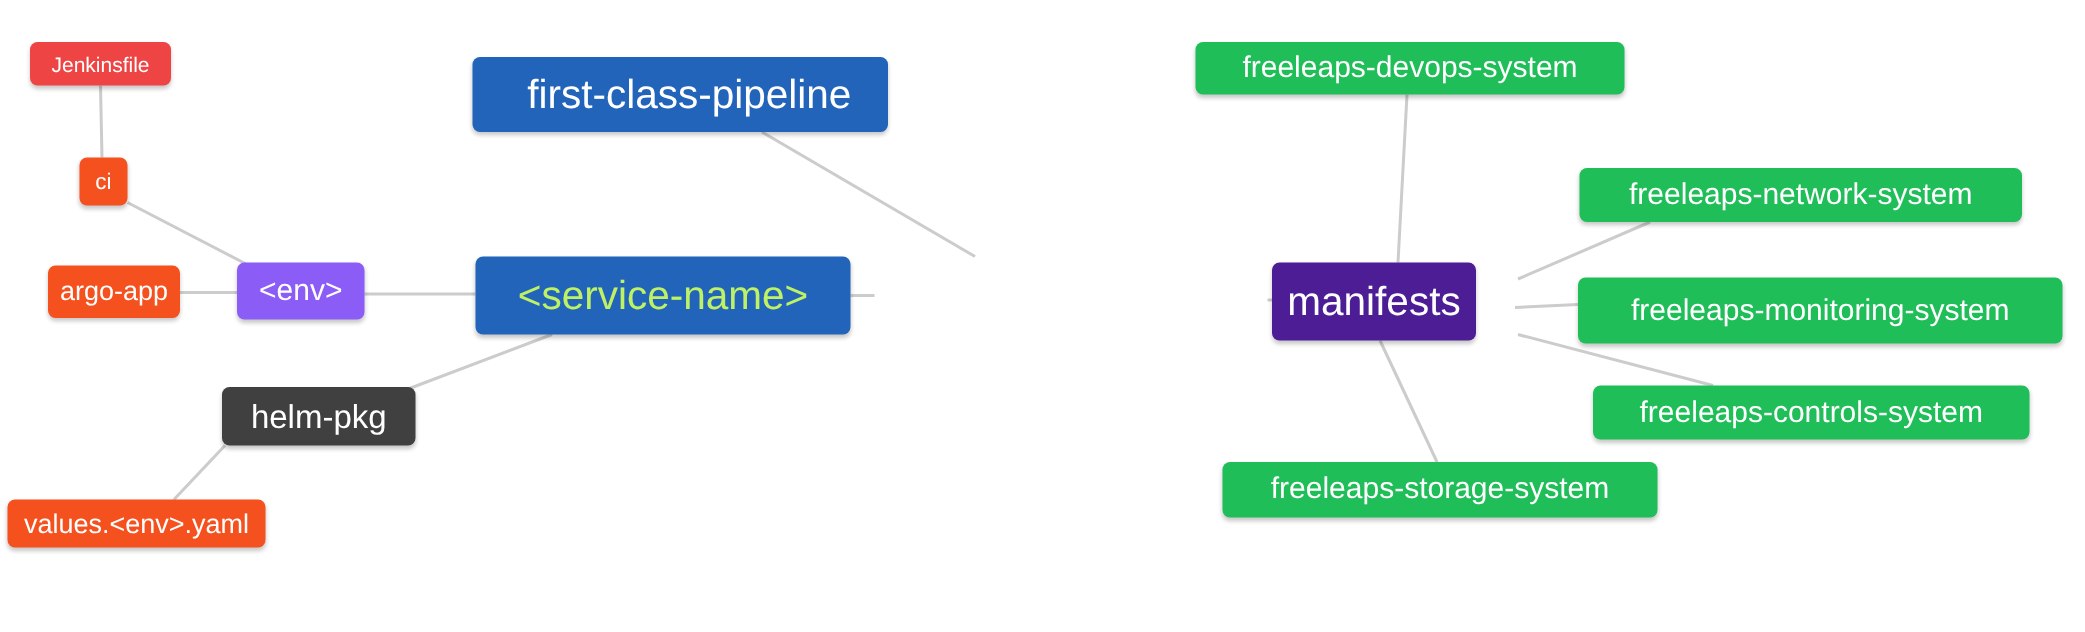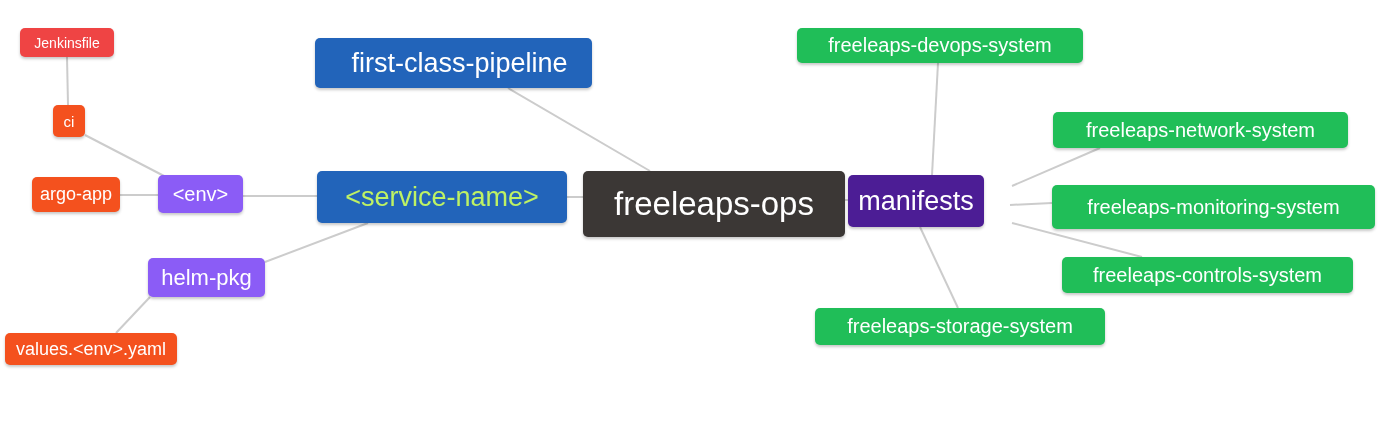--- a/index.html
+++ b/index.html
@@ -60,34 +60,31 @@
     </div>
     <div class="node" style="left: 53px; top: 105px; width: 32px; height: 32px; font-size: 15px; background: rgb(244, 81, 30); color: rgb(255, 255, 255);">
       <span>ci</span>
     </div>
     <div class="node" style="left: 32px; top: 177px; width: 88px; height: 35px; font-size: 18px; background: rgb(244, 81, 30); color: rgb(255, 255, 255);">
       <span>argo-app</span>
     </div>
     <div class="node" style="left: 158px; top: 175px; width: 85px; height: 38px; font-size: 20px; background: #8b5cf6; color: rgb(255, 255, 255);">
       <span>&lt;env&gt;</span>
     </div>
-    <div class="node" style="left: 148px; top: 258px; width: 117px; height: 39px; font-size: 22px; background: #8b5cf6; color: rgb(255, 255, 255);">
+    <div class="node" style="left: 148px; top: 258px; width: 129px; height: 39px; font-size: 22px; background: #404040; color: rgb(255, 255, 255);">
       <span>helm-pkg</span>
     </div>
     <div class="node" style="left: 5px; top: 333px; width: 172px; height: 32px; font-size: 18px; background: rgb(244, 81, 30); color: rgb(255, 255, 255);">
       <span>values.&lt;env&gt;.yaml</span>
     </div>
     <div class="node" style="left: 315px; top: 38px; width: 277px; height: 50px; font-size: 27px; background: rgb(34, 100, 186); color: rgb(255, 255, 255); padding-left: 12px;">
       <span>first-class-pipeline</span>
     </div>
     <div class="node" style="left: 317px; top: 171px; width: 250px; height: 52px; font-size: 27px; background: rgb(34, 100, 186); color: #bef264;">
       <span>&lt;service-name&gt;</span>
-    </div>
-    <div class="node" style="left: 583px; top: 171px; width: 262px; height: 66px; font-size: 33px; background: rgb(59, 55, 53); color: rgb(255, 255, 255);">
-      <span>freeleaps-ops</span>
     </div>
     <div class="node" style="left: 848px; top: 175px; width: 136px; height: 52px; font-size: 27px; background: #4c1d95; color: rgb(255, 255, 255);">
       <span>manifests</span>
     </div>
     <div class="node" style="left: 797px; top: 28px; width: 286px; height: 35px; font-size: 20px; background: rgb(32, 190, 88); color: rgb(255, 255, 255);">
       <span>freeleaps-devops-system</span>
     </div>
     <div class="node" style="left: 1053px; top: 112px; width: 295px; height: 36px; font-size: 20px; background: rgb(32, 190, 88); color: rgb(255, 255, 255);">
       <span>freeleaps-network-system</span>
     </div>

